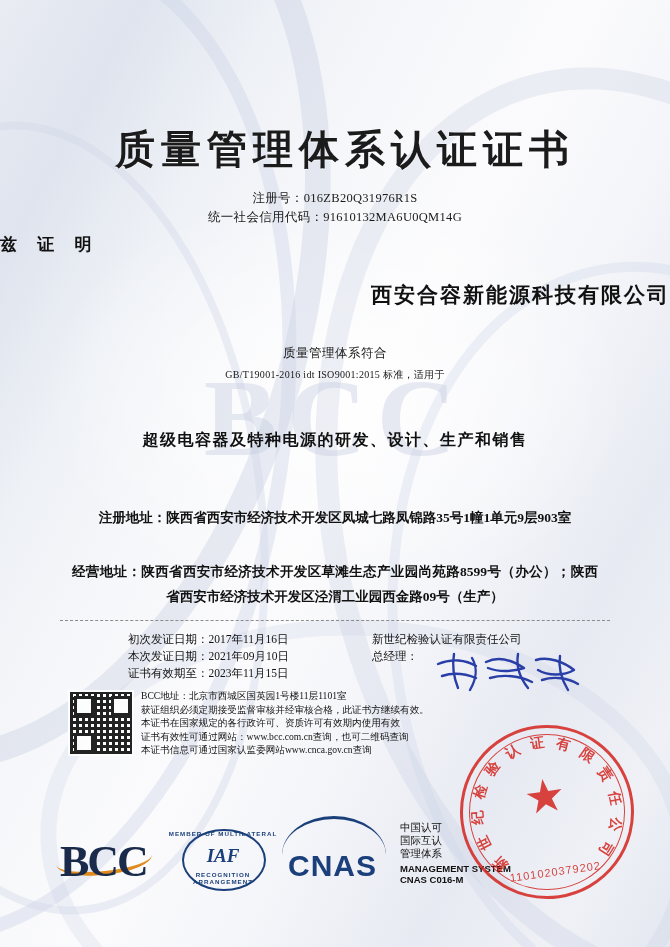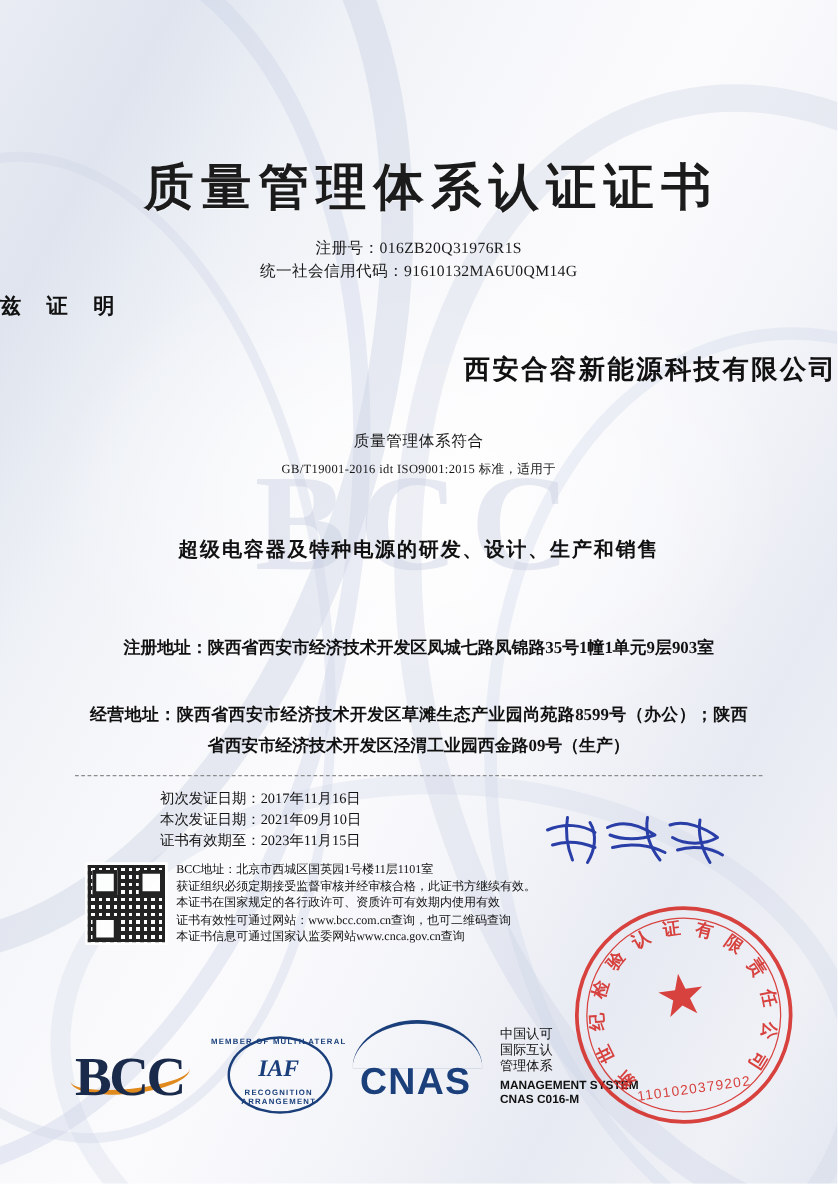--- a/index.html
+++ b/index.html
@@ -429,20 +429,24 @@
         <span>初次发证日期：</span><span>2017年11月16日</span>
       </div>
       <div>
         <span>本次发证日期：</span><span>2021年09月10日</span>
       </div>
       <div>
         <span>证书有效期至：</span><span>2023年11月15日</span>
       </div>
     </div>
 
+    <div class="issuer">
+      <div>新世纪检验认证有限责任公司</div>
+      <div>总经理：</div>
+    </div>
 
     <svg class="signature" viewBox="0 0 150 48">
       <g fill="none" stroke="#2a3ea8" stroke-width="2.4" stroke-linecap="round" stroke-linejoin="round">
         <path d="M6 16 C20 10, 34 12, 44 18"></path>
         <path d="M22 6 C20 18, 22 30, 26 40"></path>
         <path d="M10 28 C22 24, 34 26, 44 30"></path>
         <path d="M40 10 C46 20, 44 32, 38 42"></path>
         <path d="M54 14 C66 8, 80 12, 92 20 C80 24, 66 24, 56 20"></path>
         <path d="M58 30 C72 26, 88 28, 100 34"></path>
         <path d="M86 6 C84 18, 88 30, 96 40"></path>

